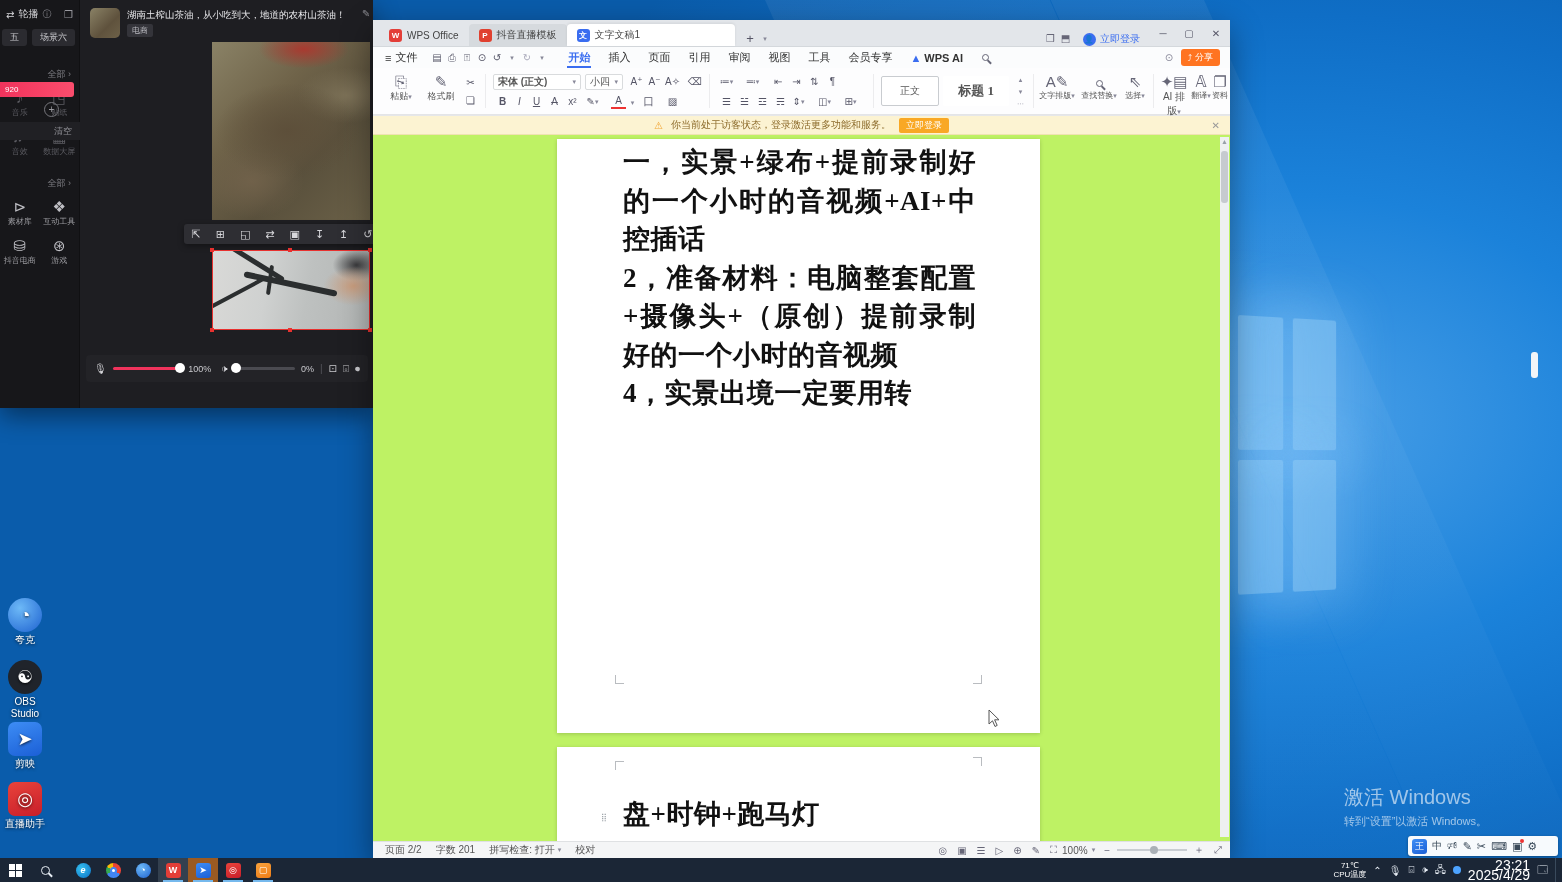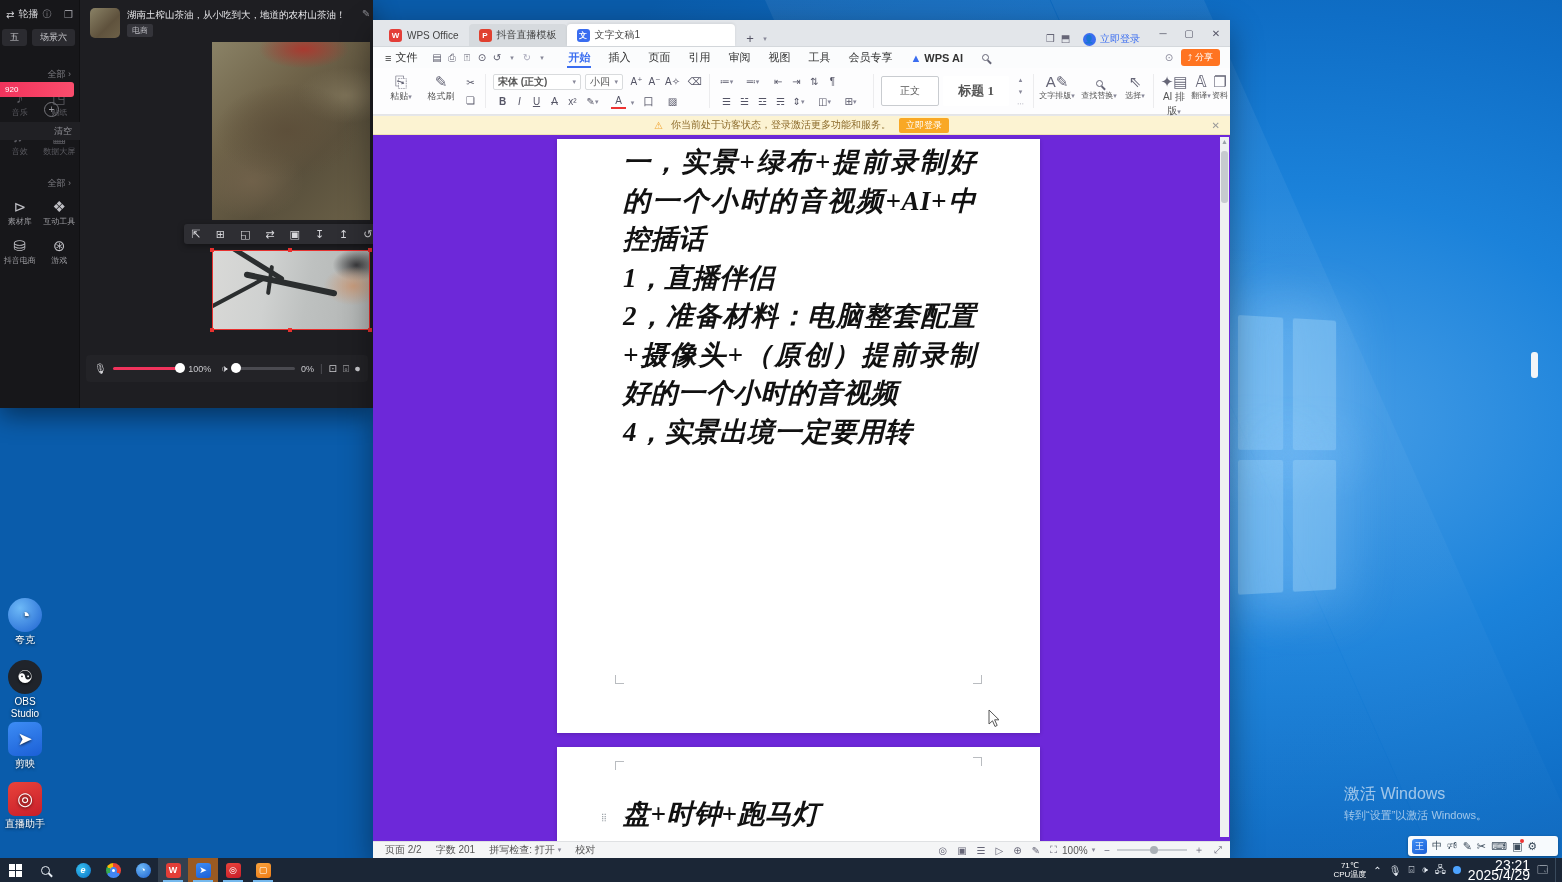--- a/index.html
+++ b/index.html
@@ -60,21 +60,21 @@
   #ribbon { position:absolute; left:0; top:48px; width:857px; height:47px; background:#fdfdfe; border-bottom:1px solid #e4e5e7; color:#555; }
   .rsep { position:absolute; top:6px; bottom:6px; width:1px; background:#ececee; }
   .bigbtn { position:absolute; width:40px; text-align:center; font-size:9px; color:#555; }
   .bigbtn .ic { font-size:15px; line-height:17px; display:block; color:#667; }
   .fbox { border:1px solid #d9dbdd; border-radius:2px; background:#fff; height:16px; display:flex; align-items:center; padding:0 4px; font-size:10px; color:#555; gap:4px; }
   .sbtn { display:inline-flex; align-items:center; justify-content:center; min-width:15px; height:15px; font-size:10px; color:#556; }
   .stylebox { border:1px solid #c9ccd0; border-radius:2px; background:#fff; display:flex; align-items:center; justify-content:center; }
   .caret { font-size:7px; color:#889; }
   #notice { position:absolute; left:0; top:96px; width:857px; height:19px; background:#fcf3d2; border-bottom:1px solid #f0e2b2; display:flex; align-items:center; justify-content:center; gap:8px; font-size:10px; color:#8d6c2c; }
   #noticebtn { background:#f9a825; color:#fff; font-size:9px; border-radius:2px; padding:1px 7px; }
-  #docarea { position:absolute; left:0; top:115px; width:857px; height:706px; background:#6d28d9; overflow:hidden;font-style:italic; }
+  #docarea { position:absolute; left:0; top:115px; width:857px; height:706px; background:#bef264; overflow:hidden; }
   .page { position:absolute; left:184px; width:483px; background:#fff; box-shadow:0 1px 4px rgba(0,0,0,.18); }
   .doctext { font-family:"Liberation Serif","DejaVu Serif",serif; font-weight:700; font-size:27px; line-height:38.5px; color:#111; text-align:justify; letter-spacing:0.5px; }
   .doctext p { text-align:justify; }
   .cropmark { position:absolute; width:9px; height:9px; border:0 solid #b9bcc0; }
   #vscroll { position:absolute; right:1px; top:2px; width:9px; height:700px; background:#eef0f1; }
   #vthumb { position:absolute; left:1px; top:14px; width:7px; height:52px; background:#c6cacf; border-radius:3px; }
   #statusbar { position:absolute; left:0; top:821px; width:857px; height:17px; background:#f4f5f6; border-top:1px solid #dfe1e3; display:flex; align-items:center; font-size:10px; color:#555; }
   .sico { color:#667; font-size:10px; margin:0 5px; }
 
   
@@ -395,21 +395,20 @@
       <span>你当前处于访客状态，登录激活更多功能和服务。</span>
       <span id="noticebtn">立即登录</span>
       <span class="abs" style="right:10px; color:#999;">✕</span>
     </div>
 
     <div id="docarea">
 
       <div class="page" style="top:4px; height:594px;">
         <div class="doctext" style="position:absolute; left:66px; right:64px; top:4px;">
           <p>一，实景+绿布+提前录制好的一个小时的音视频+AI+中控插话</p>
-          <p>1，直播伴侣</p>
           <p>2，准备材料：电脑整套配置+摄像头+（原创）提前录制好的一个小时的音视频</p>
           <p>4，实景出境一定要用转</p>
         </div>
         <div class="cropmark" style="left:58px; top:536px; border-left-width:1px; border-bottom-width:1px;"></div>
         <div class="cropmark" style="left:416px; top:536px; border-right-width:1px; border-bottom-width:1px;"></div>
       </div>
 
       <div class="page" style="top:612px; height:110px;">
         <div class="cropmark" style="left:58px; top:14px; border-left-width:1px; border-top-width:1px;"></div>
         <div class="cropmark" style="left:416px; top:10px; border-right-width:1px; border-top-width:1px;"></div>
@@ -444,21 +443,21 @@
       <span class="sico">−</span>
       <div style="width:70px; height:2px; background:#c9cdd2; position:relative; margin:0 2px;">
         <div style="position:absolute; left:33px; top:-3px; width:8px; height:8px; border-radius:50%; background:#aab0b6;"></div>
       </div>
       <span class="sico">＋</span>
       <span class="sico" style="margin-right:8px;">⤢</span>
     </div>
   </div>
 
   <div id="watermark">
-    <div style="font-size:16px;">激活 Windows</div>
+    <div style="font-size:20px;">激活 Windows</div>
     <div style="font-size:11px; margin-top:3px;">转到“设置”以激活 Windows。</div>
   </div>
 
   <div class="abs" style="left:1531px; top:352px; width:7px; height:26px; background:#f2f5f8; border-radius:3px;"></div>
 
   <div id="imebar">
     <span style="width:15px; height:15px; border-radius:3px; background:linear-gradient(150deg,#3f8ef5,#1b5fd6); color:#fff; font-size:9px; display:inline-flex; align-items:center; justify-content:center;">王</span>
     <span style="font-size:10px;">中</span>
     <span>🕫</span>
     <span>✎</span>

